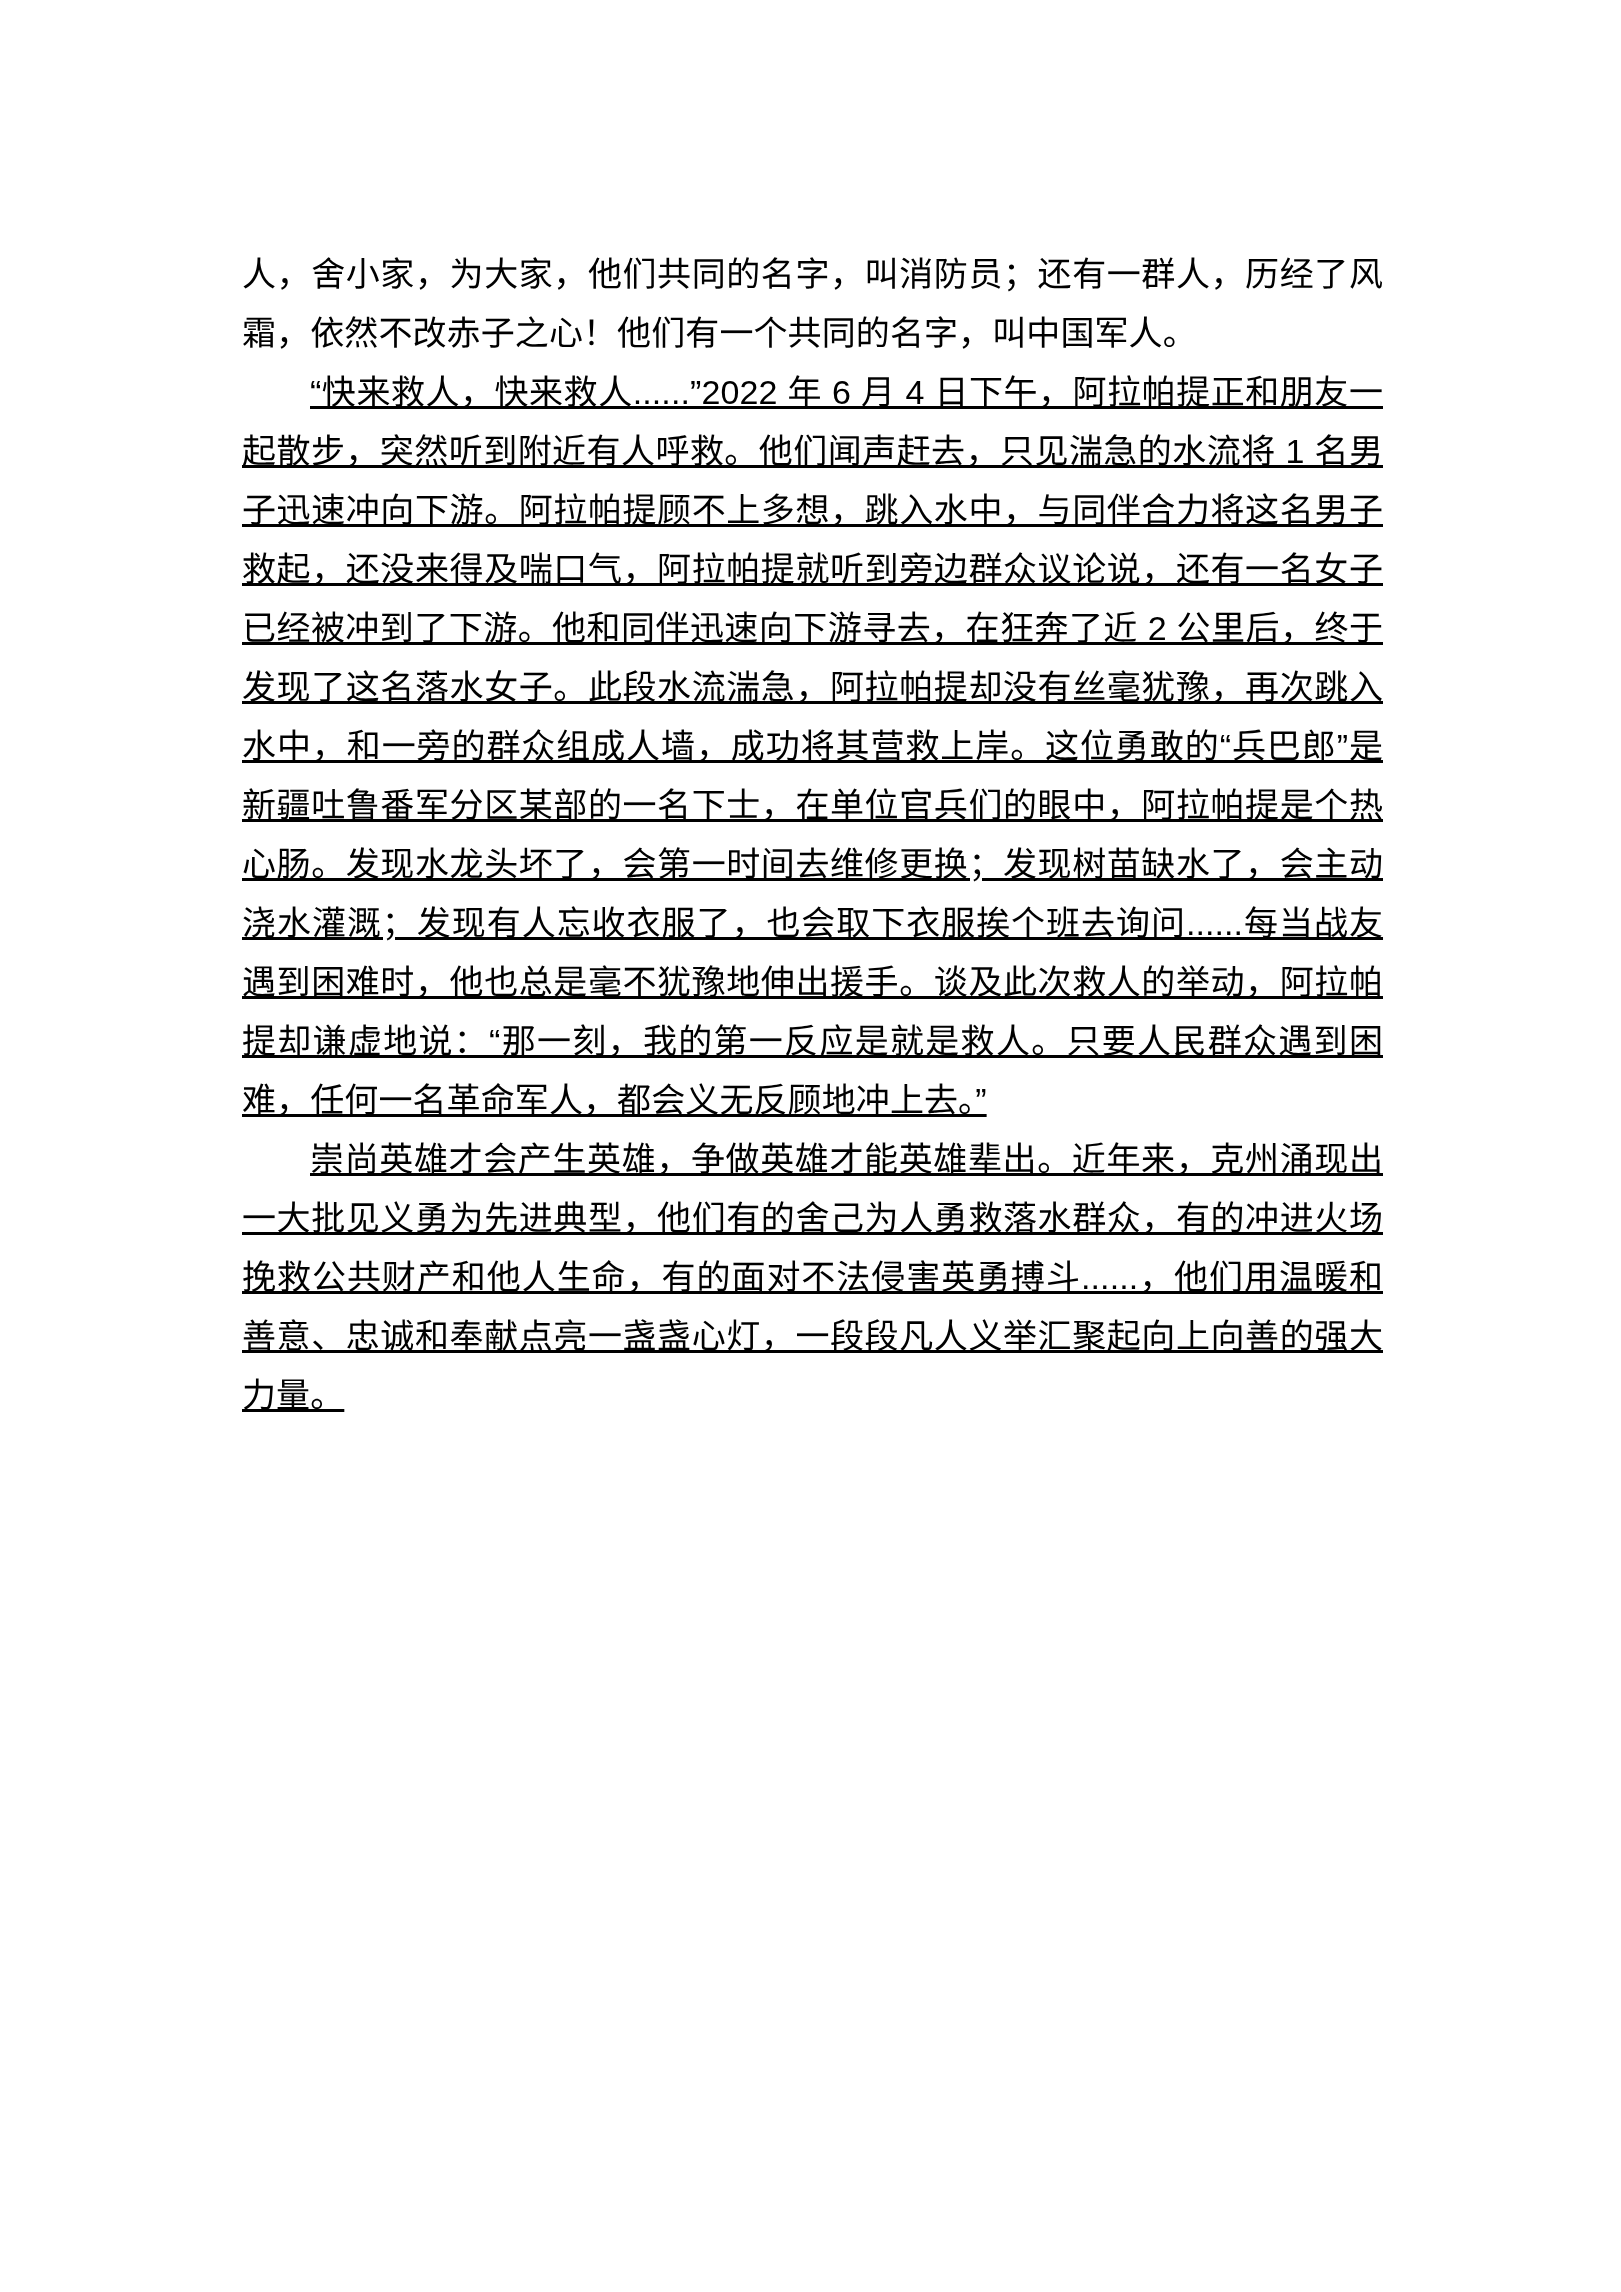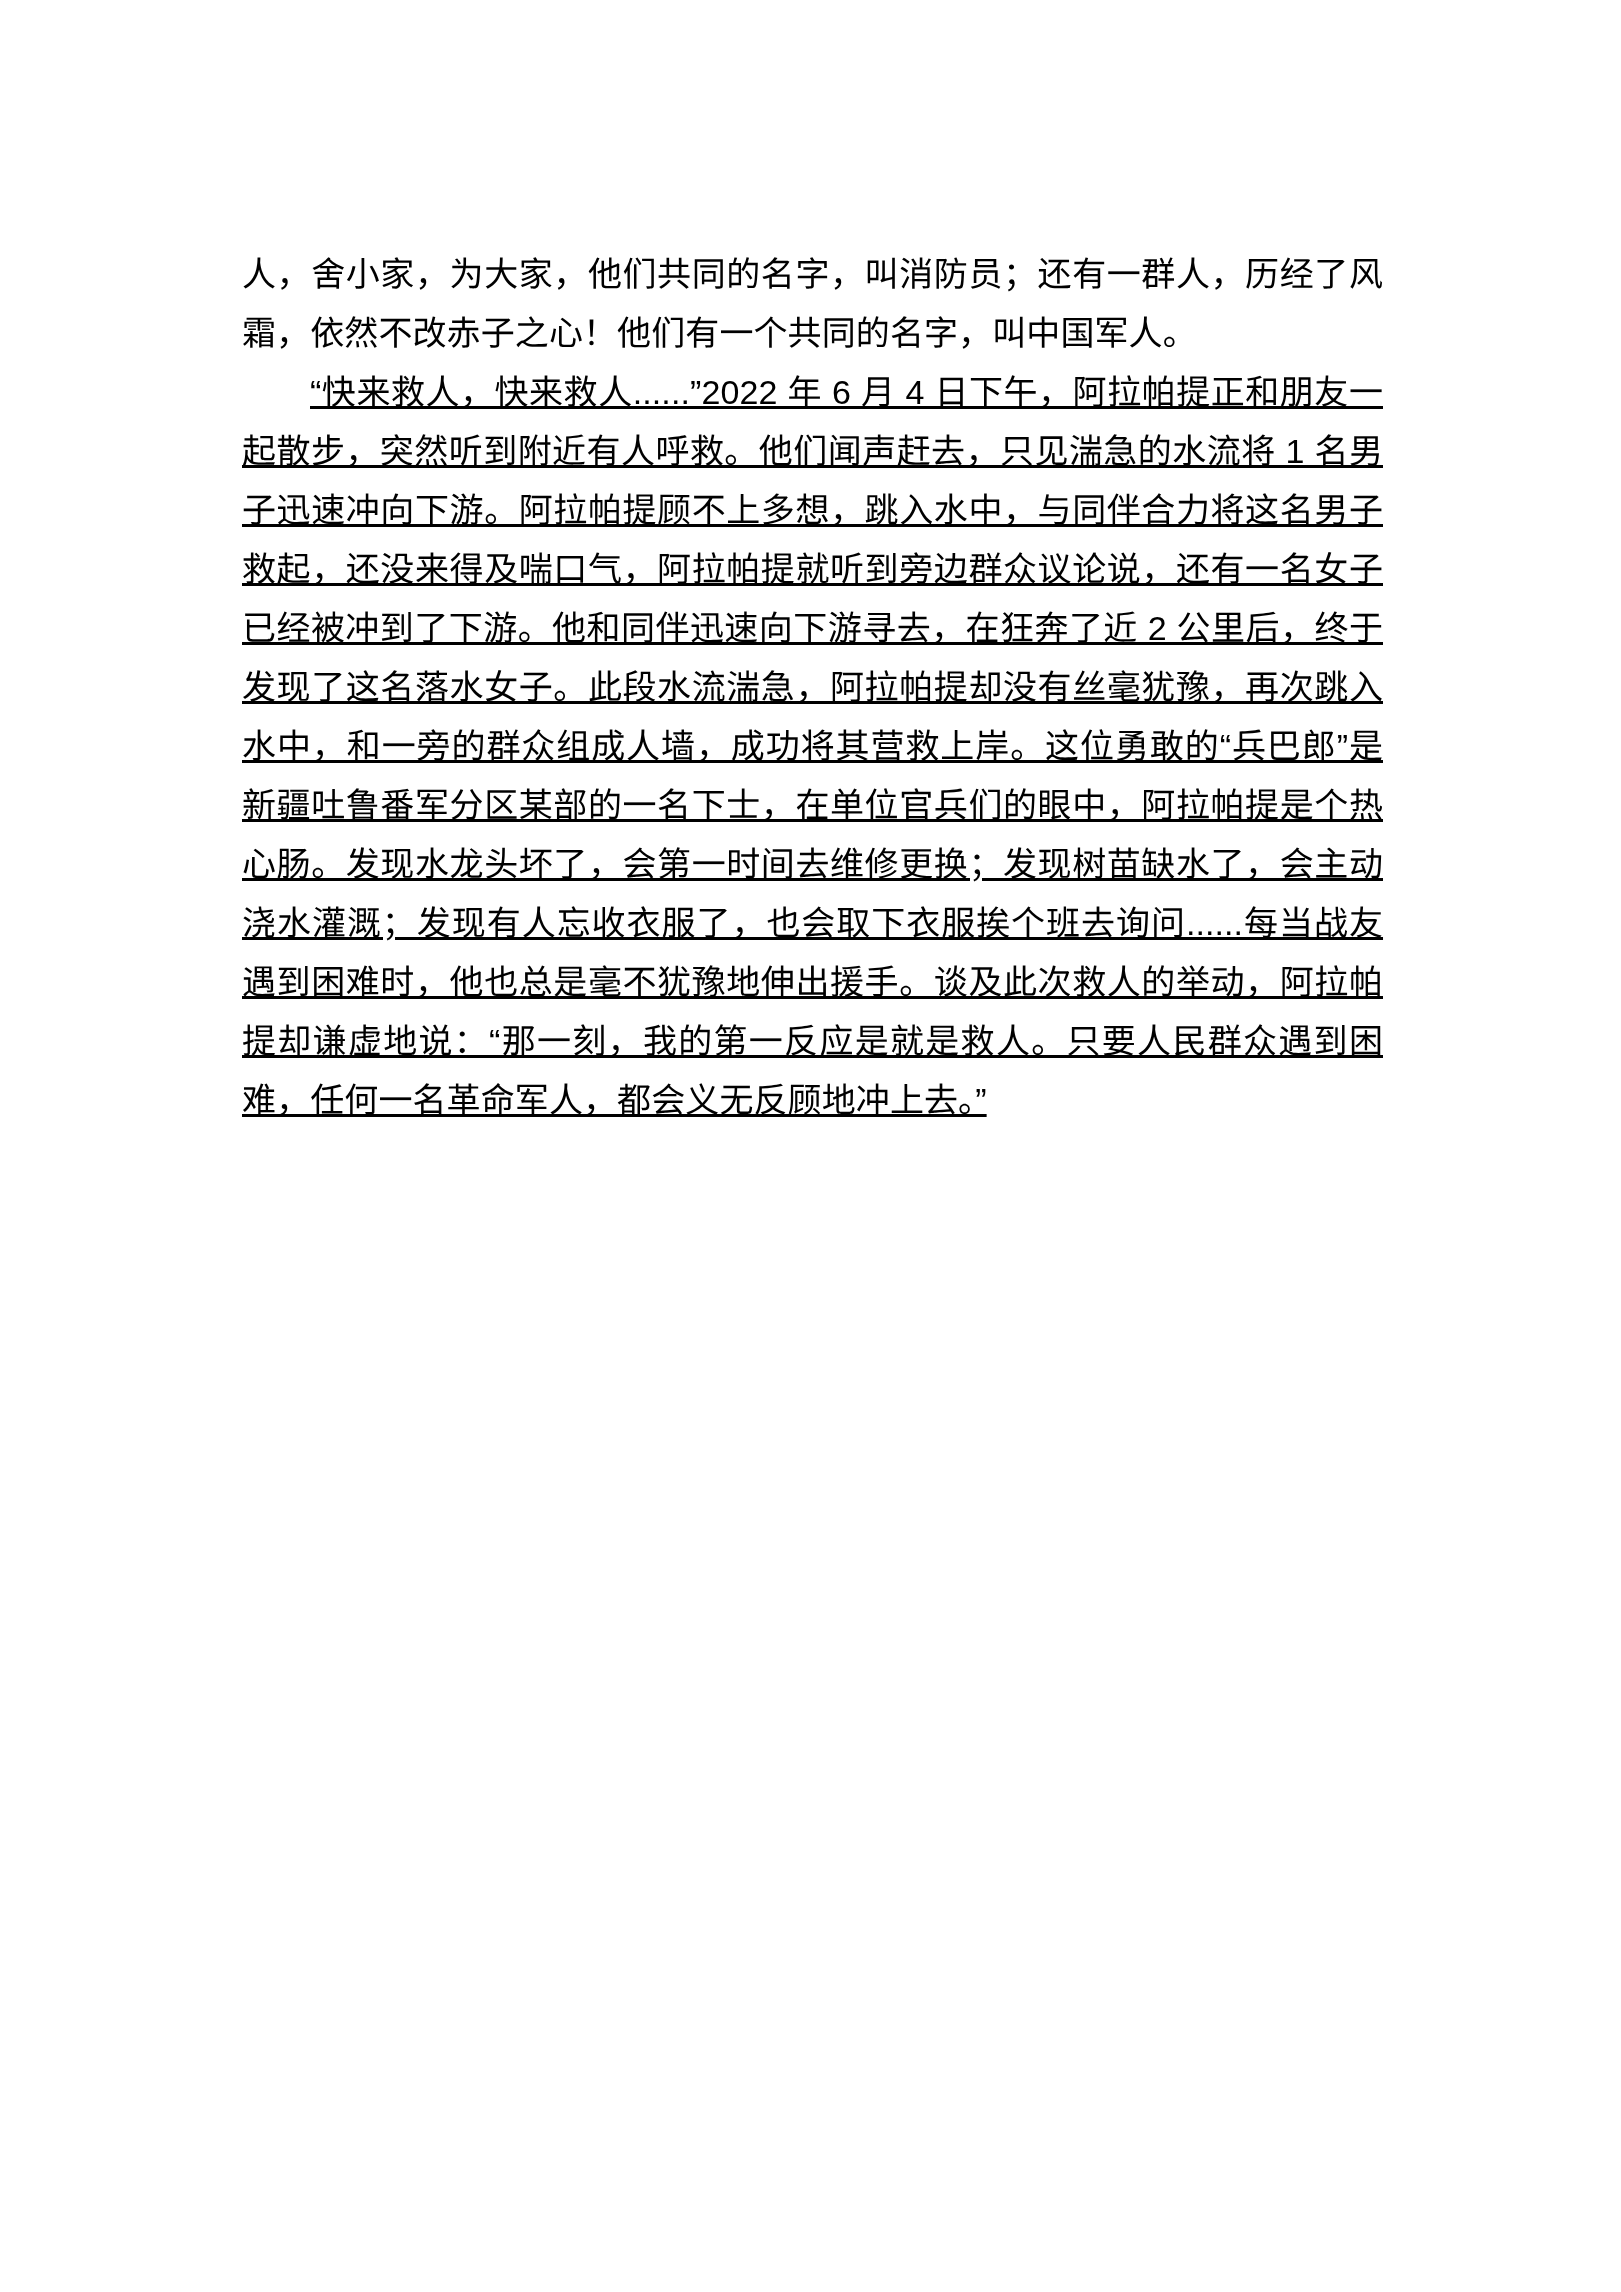--- a/index.html
+++ b/index.html
@@ -55,16 +55,17 @@
 </head>
 <body>
 
 <div class="page">
   <div class="page-body">
 
     <p class="para">人，舍小家，为大家，他们共同的名字，叫消防员；还有一群人，历经了风霜，依然不改赤子之心！他们有一个共同的名字，叫中国军人。</p>
 
     <p class="para indent">“快来救人，快来救人......”2022 年 6 月 4 日下午，阿拉帕提正和朋友一起散步，突然听到附近有人呼救。他们闻声赶去，只见湍急的水流将 1 名男子迅速冲向下游。阿拉帕提顾不上多想，跳入水中，与同伴合力将这名男子救起，还没来得及喘口气，阿拉帕提就听到旁边群众议论说，还有一名女子已经被冲到了下游。他和同伴迅速向下游寻去，在狂奔了近 2 公里后，终于发现了这名落水女子。此段水流湍急，阿拉帕提却没有丝毫犹豫，再次跳入水中，和一旁的群众组成人墙，成功将其营救上岸。这位勇敢的“兵巴郎”是新疆吐鲁番军分区某部的一名下士，在单位官兵们的眼中，阿拉帕提是个热心肠。发现水龙头坏了，会第一时间去维修更换；发现树苗缺水了，会主动浇水灌溉；发现有人忘收衣服了，也会取下衣服挨个班去询问......每当战友遇到困难时，他也总是毫不犹豫地伸出援手。谈及此次救人的举动，阿拉帕提却谦虚地说：“那一刻，我的第一反应是就是救人。只要人民群众遇到困难，任何一名革命军人，都会义无反顾地冲上去。”</p>
 
+    <p class="para indent">崇尚英雄才会产生英雄，争做英雄才能英雄辈出。近年来，克州涌现出一大批见义勇为先进典型，他们有的舍己为人勇救落水群众，有的冲进火场挽救公共财产和他人生命，有的面对不法侵害英勇搏斗......，他们用温暖和善意、忠诚和奉献点亮一盏盏心灯，一段段凡人义举汇聚起向上向善的强大力量。</p>
 
   </div>
 </div>
 
 
 </body></html>

